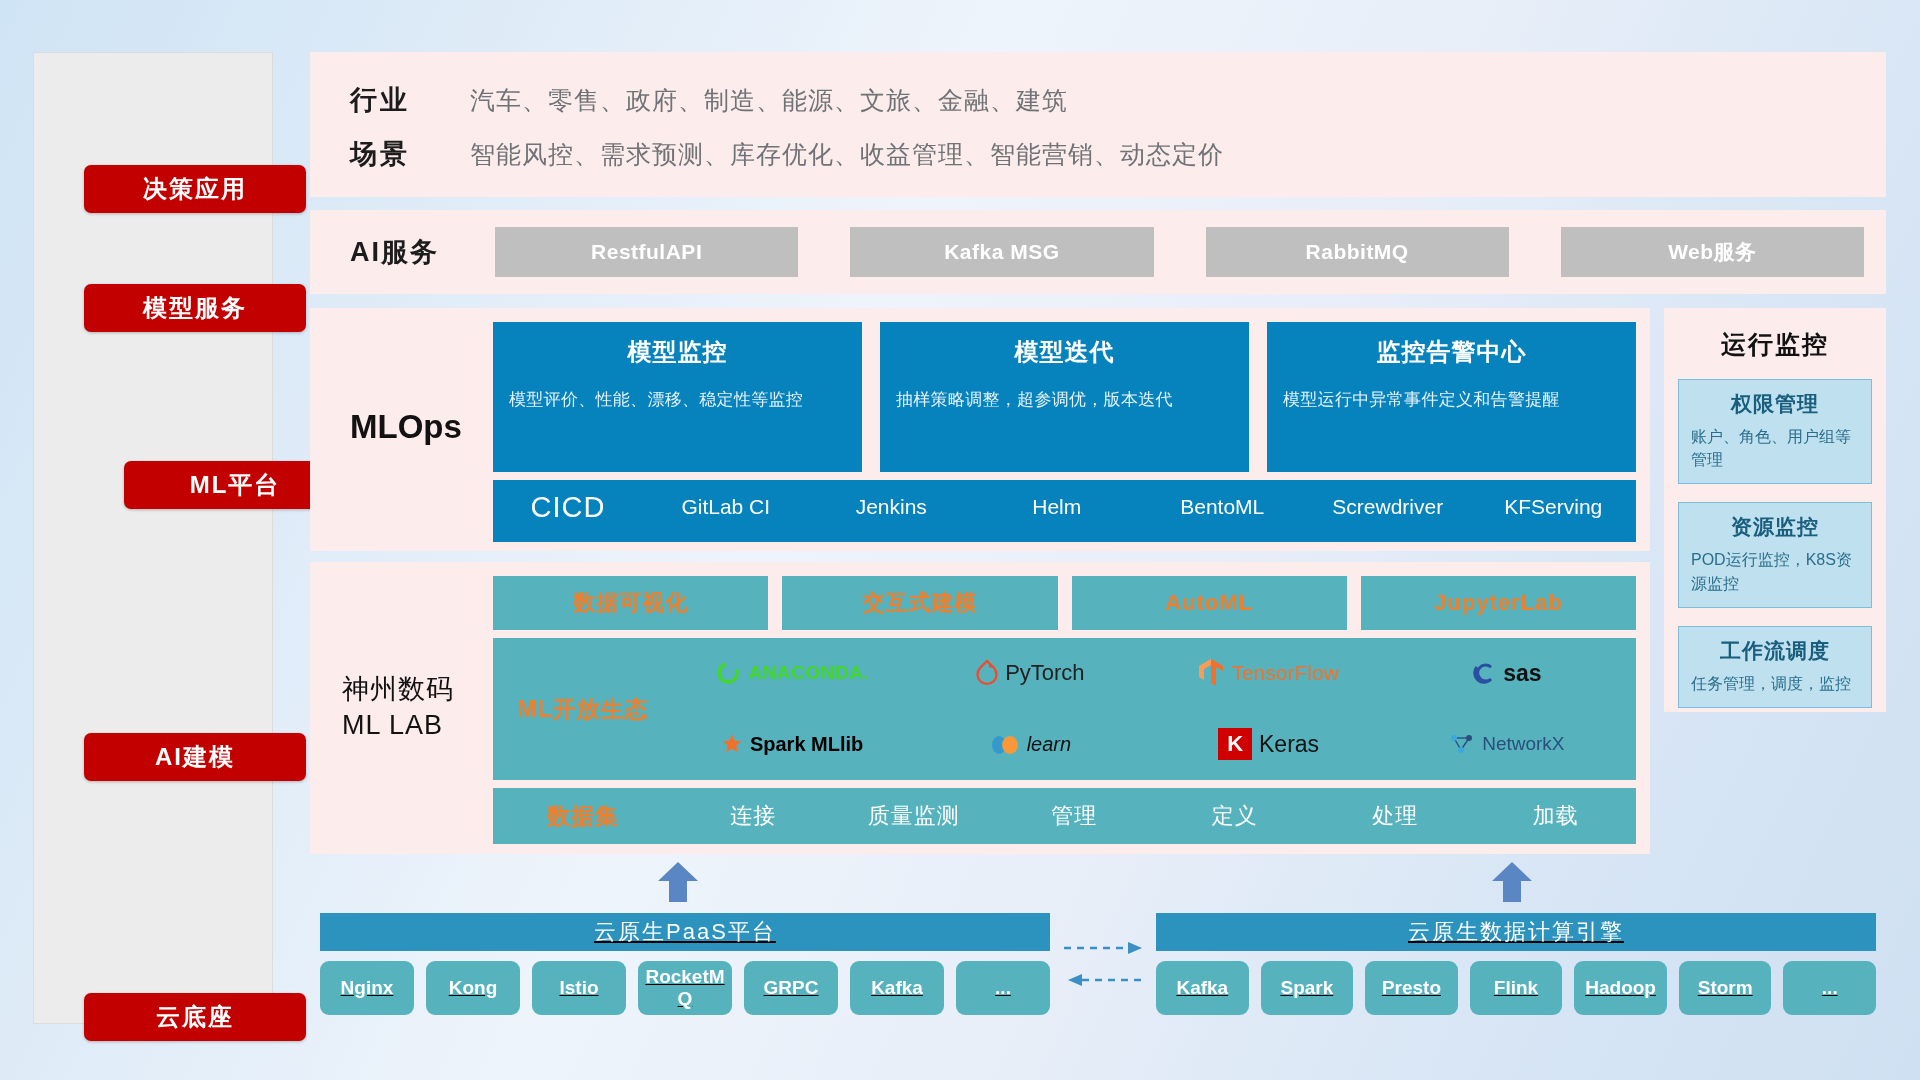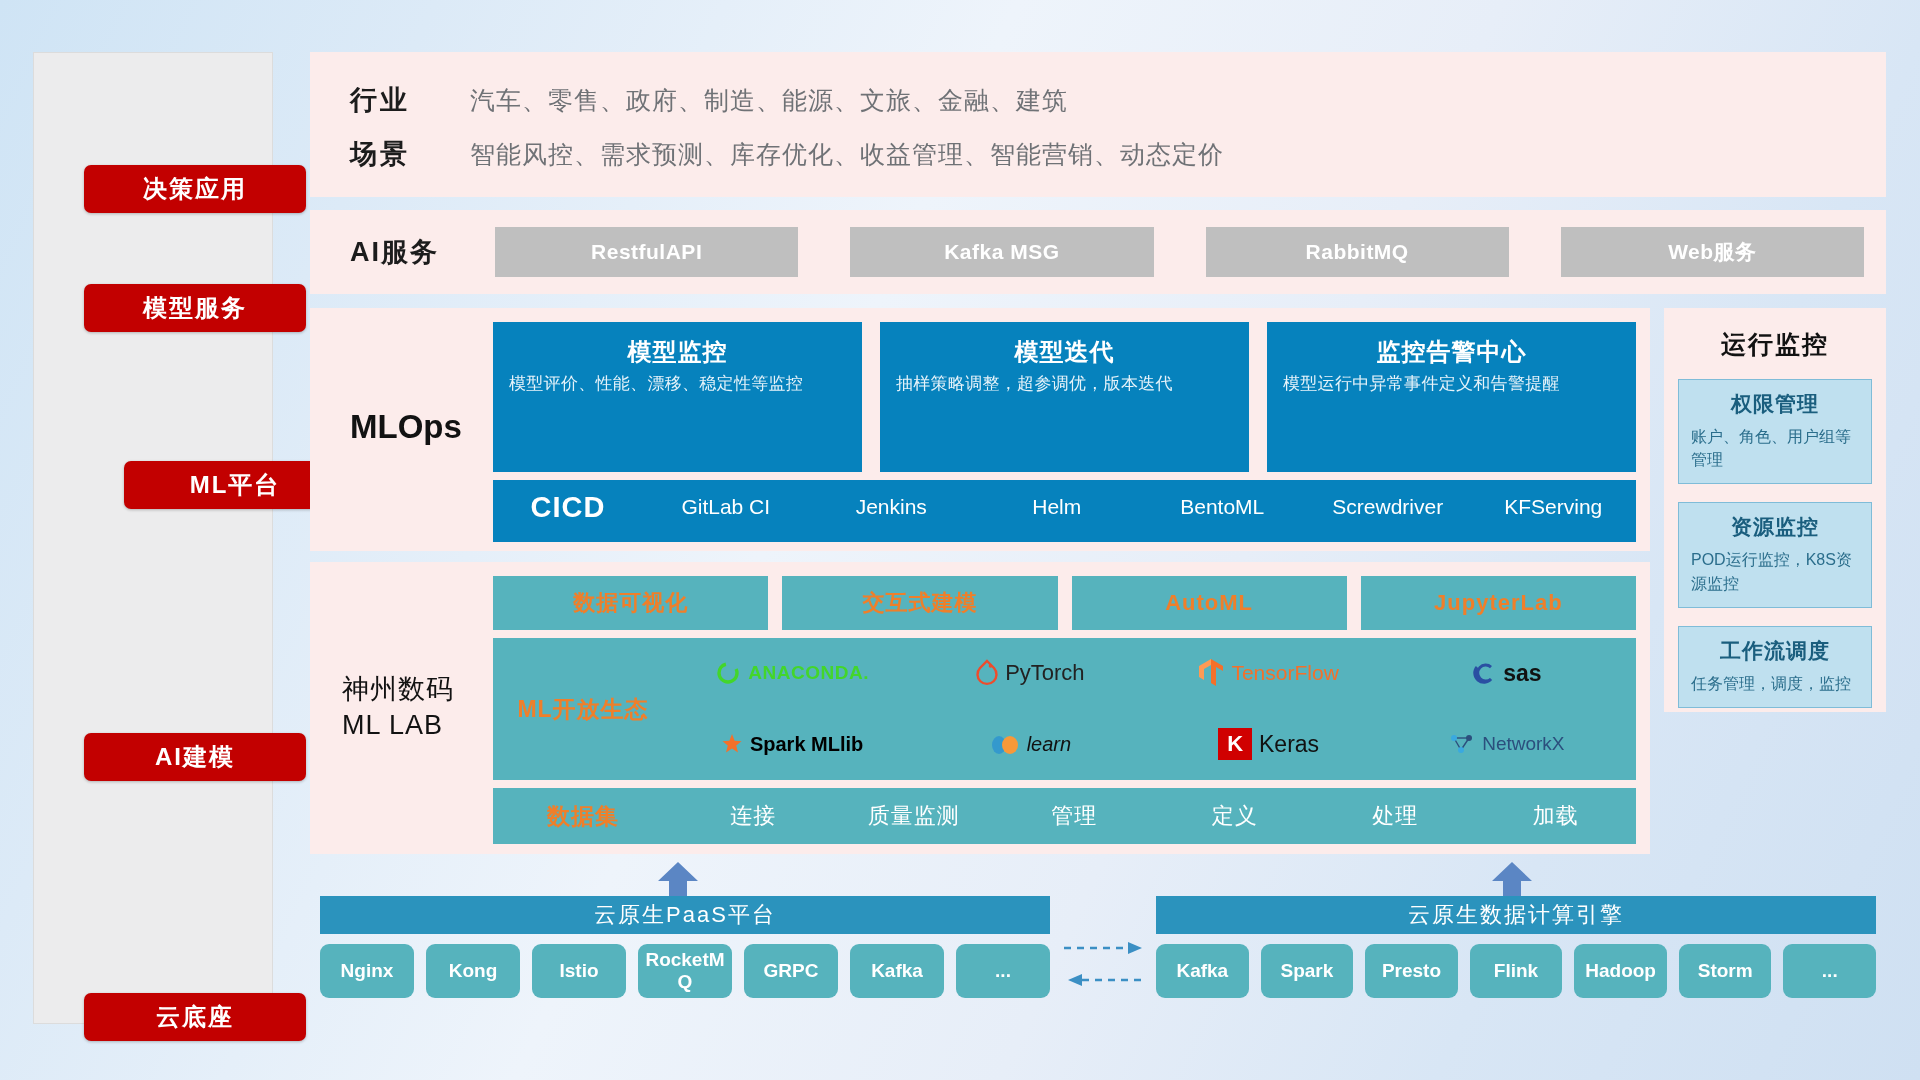--- a/index.html
+++ b/index.html
@@ -46,26 +46,26 @@
     display:flex; align-items:center; justify-content:center;
     color:#fff; font-size:21px; font-weight:bold; letter-spacing:.5px;
   }
   .svc:last-child{ margin-right:0; }
 
   
   .band3 { left:310px; top:308px; width:1340px; height:243px; }
   .band3 .rowlabel { position:absolute; left:40px; top:100px; font-size:33px; font-weight:bold; color:#121212; }
   .mlops-cards { position:absolute; left:183px; top:14px; right:14px; height:150px; display:flex; gap:18px; }
   .mlcard { flex:1; background:#0682bd; padding:14px 16px 10px; }
-  .mlcard .t { text-align:center; color:#fff; font-size:24px; font-weight:bold; letter-spacing:1px; margin-bottom:4px; }
+  .mlcard .t { text-align:center; color:#fff; font-size:24px; font-weight:bold; letter-spacing:1px; margin-bottom:20px; }
   .mlcard .d { color:#e6f3fa; font-size:17px; line-height:1.42; letter-spacing:.3px; }
 
   .cicd { position:absolute; left:183px; top:172px; right:14px; height:62px; background:#0682bd;
           display:flex; align-items:flex-start; padding-top:11px; overflow:hidden; }
-  .cicd .ctitle { width:150px; text-align:center; color:#fff; font-size:29px; font-weight:bold; letter-spacing:1px; flex:none; }
+  .cicd .ctitle { width:150px; text-align:center; color:#fff; font-size:29px; font-weight:normal; letter-spacing:1px; flex:none; }
   .cicd .citem { flex:1; text-align:center; color:#fff; font-size:21px; line-height:1.35;
                  overflow-wrap:break-word; word-break:break-all; padding:2px 3px 0; }
 
   
   .band4 { left:310px; top:562px; width:1340px; height:292px; }
   .band4 .rowlabel { position:absolute; left:32px; top:110px; width:150px; font-size:27px; font-weight:normal;
                      color:#121212; line-height:1.32; letter-spacing:1px; }
   .tools { position:absolute; left:183px; top:14px; right:14px; height:54px; display:flex; gap:14px; }
   .tool { flex:1; background:#56b3bd; display:flex; align-items:center; justify-content:center;
           color:#ef7f2a; font-size:22px; font-weight:bold; letter-spacing:1px; }
@@ -80,21 +80,21 @@
 
   
   .moncol { position:absolute; left:1664px; top:308px; width:222px; height:404px; background:#fceceb; }
   .moncol .mtitle { text-align:center; font-size:25px; font-weight:bold; color:#121212; padding-top:20px; letter-spacing:2px; }
   .moncard { margin:18px 14px 0; background:#bfe0ef; border:1px solid #7fbcd8; padding:10px 12px 12px; }
   .moncard .h { text-align:center; color:#1a5e7e; font-size:21px; font-weight:bold; letter-spacing:1px; margin-bottom:7px; }
   .moncard .b { color:#2b6e8c; font-size:16px; line-height:1.45; }
 
   
   .cloudzone { position:absolute; left:310px; top:862px; width:1576px; height:162px; }
-  .colbox { position:absolute; top:34px; height:128px; }
+  .colbox { position:absolute; top:51px; height:128px;text-decoration:underline; }
   .colL { left:10px; width:730px; }
   .colR { left:846px; width:720px; }
   .cbar { height:38px; background:#2b93bd; display:flex; align-items:center; justify-content:center;
           color:#fff; font-size:22px; letter-spacing:2px; }
   .chips { margin-top:10px; display:flex; gap:12px; }
   .chip { flex:1; height:54px; background:#56b3bd; border-radius:9px;
           display:flex; align-items:center; justify-content:center; text-align:center;
           color:#fff; font-size:19px; font-weight:bold; line-height:1.15; padding:0 3px;
           overflow-wrap:break-word; word-break:break-all; }
   .uparrow { position:absolute; width:44px; }

